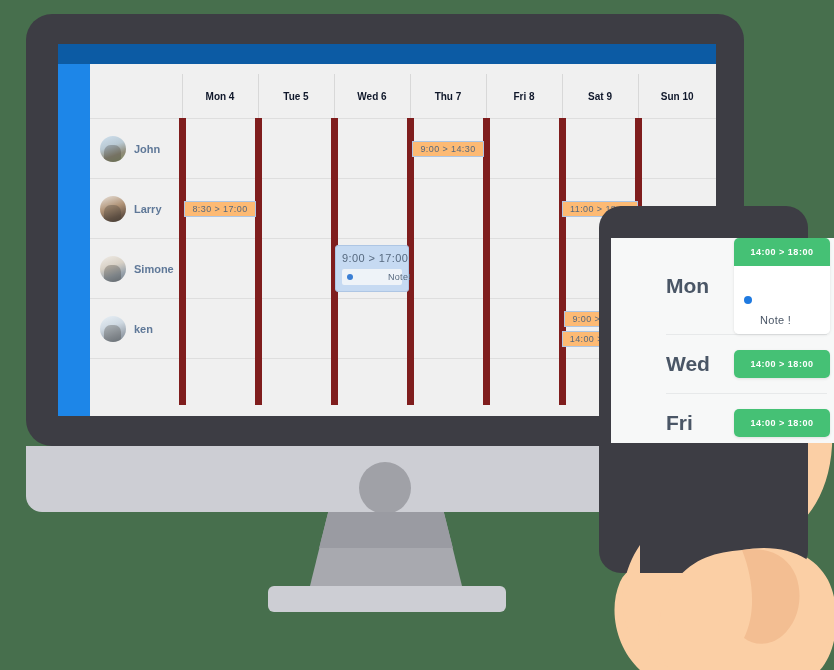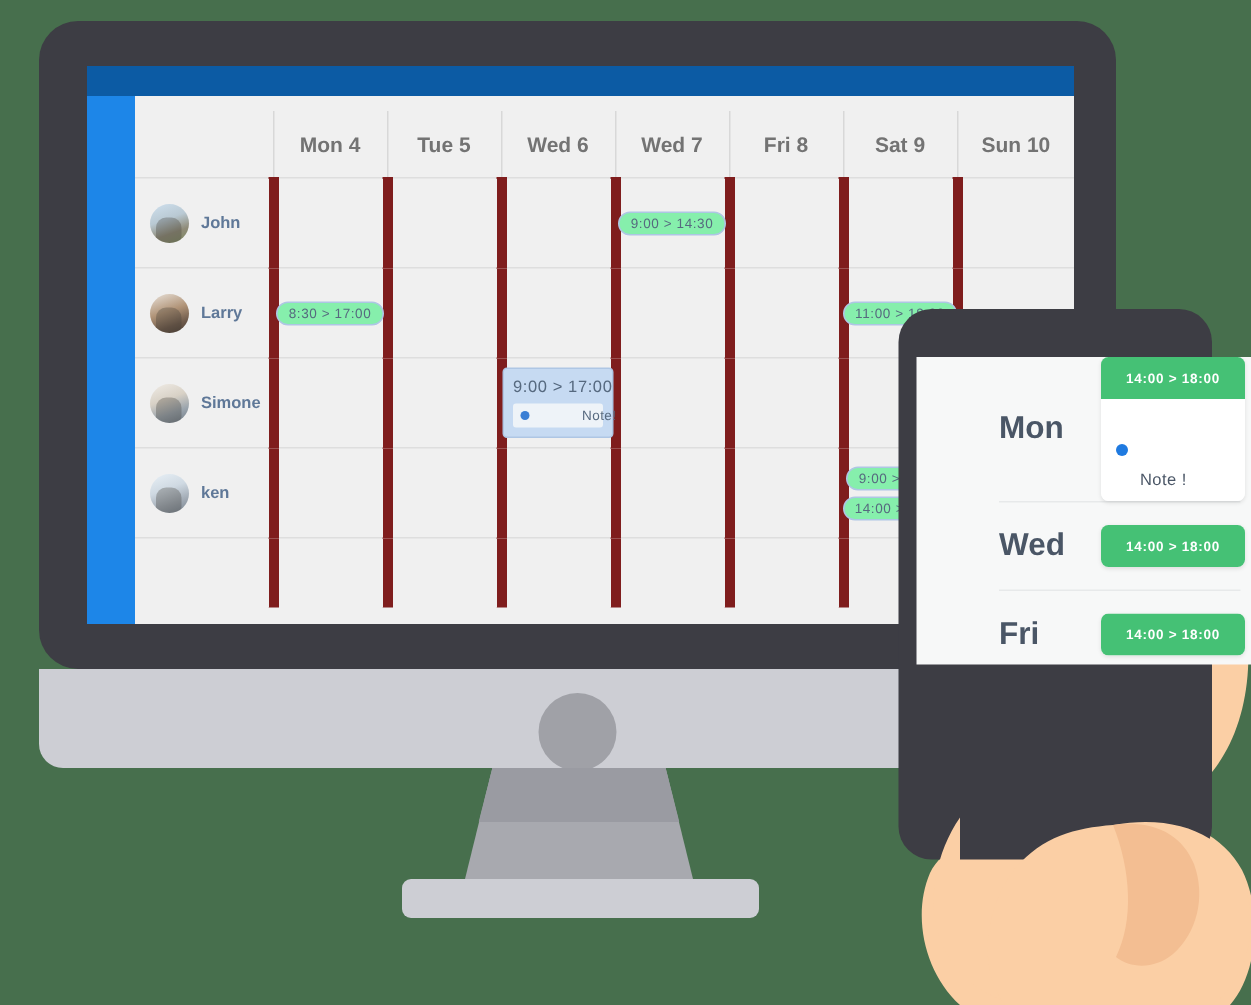--- a/index.html
+++ b/index.html
@@ -62,21 +62,21 @@
   .cal{
     position:absolute;left:0;top:10px;width:626px;
     border-collapse:collapse;
     table-layout:fixed;
   }
   .cal th, .cal td{
     padding:0;margin:0;
   }
   .cal thead th{
     height:44px;
-    font-size:14px;font-weight:bold;color:#737373;
+    font-size:10px;font-weight:bold;color:#0f172a;
     text-align:center;vertical-align:middle;
     border-right:1px solid #d8d8d8;
     background:#f0f0f0;
   }
   .cal thead th.namecol{border-right:1px solid #d8d8d8;}
   .cal thead th:last-child{border-right:none;}
   .cal tbody tr{height:60px;}
   .cal tbody td{
     border-top:1px solid #dedede;
     border-right:7px solid #7f1d1d;
@@ -103,23 +103,23 @@
   .avatar.a4{background:linear-gradient(160deg,#e8f0f6 0%,#cfd9e2 40%,#9fa8b2 72%,#77838f 100%);}
   .avatar:after{
     content:"";position:absolute;left:4px;top:9px;width:17px;height:17px;
     background:rgba(60,55,50,.30);border-radius:40% 40% 25% 25%;
   }
   .pname{font-size:11px;font-weight:bold;color:#5f7898;}
 
   
   .chips{display:flex;flex-direction:column;align-items:center;gap:4px;}
   .chip{
-    background:#86efac;
+    background:#fdba74;
     border:1px solid #aec6e4;
-    border-radius:10px;
+    border-radius:0;
     color:#56697f;
     font-size:9px;
     letter-spacing:.4px;
     padding:2px 7px;
     white-space:nowrap;
     text-align:center;
   }
   .chip-card{
     background:#c6daf2;
     border:1px solid #aec6e4;
@@ -203,21 +203,21 @@
             <col style="width:76px">
             <col style="width:76px">
           <col style="width:78px">
         </colgroup>
         <thead>
           <tr>
             <th class="namecol"></th>
             <th>Mon 4</th>
             <th>Tue 5</th>
             <th>Wed 6</th>
-            <th>Wed 7</th>
+            <th>Thu 7</th>
             <th>Fri 8</th>
             <th>Sat 9</th>
             <th>Sun 10</th>
           </tr>
         </thead>
         <tbody>
 
           <tr>
             <td class="namecell">
               <div class="person">

